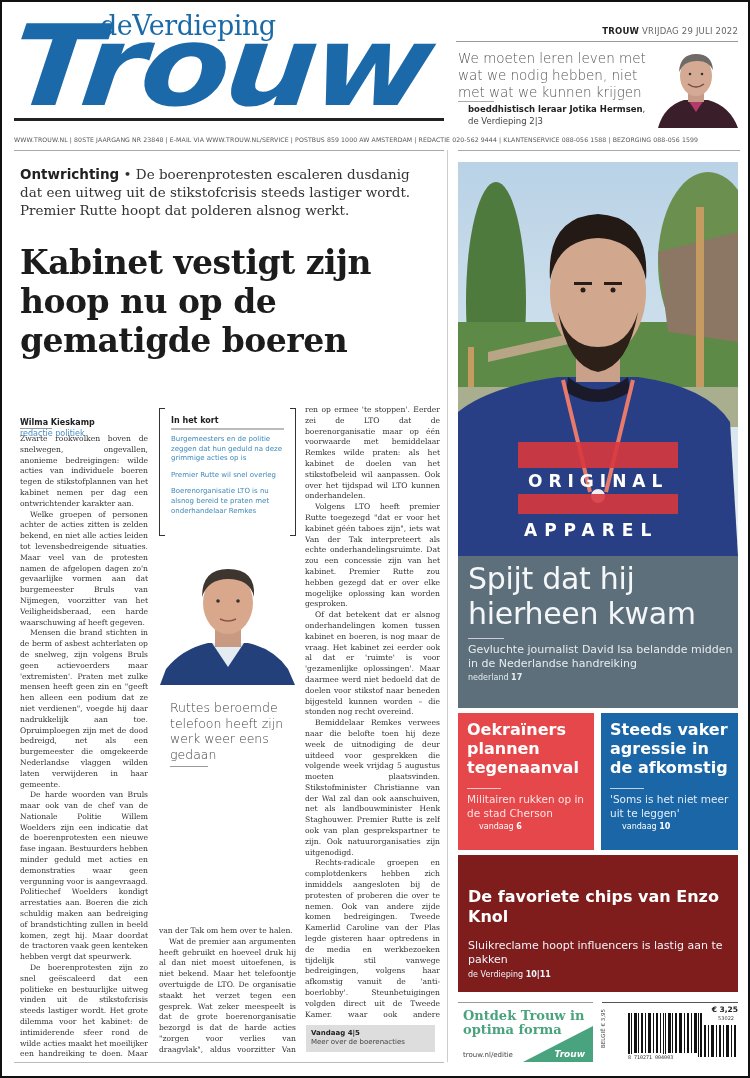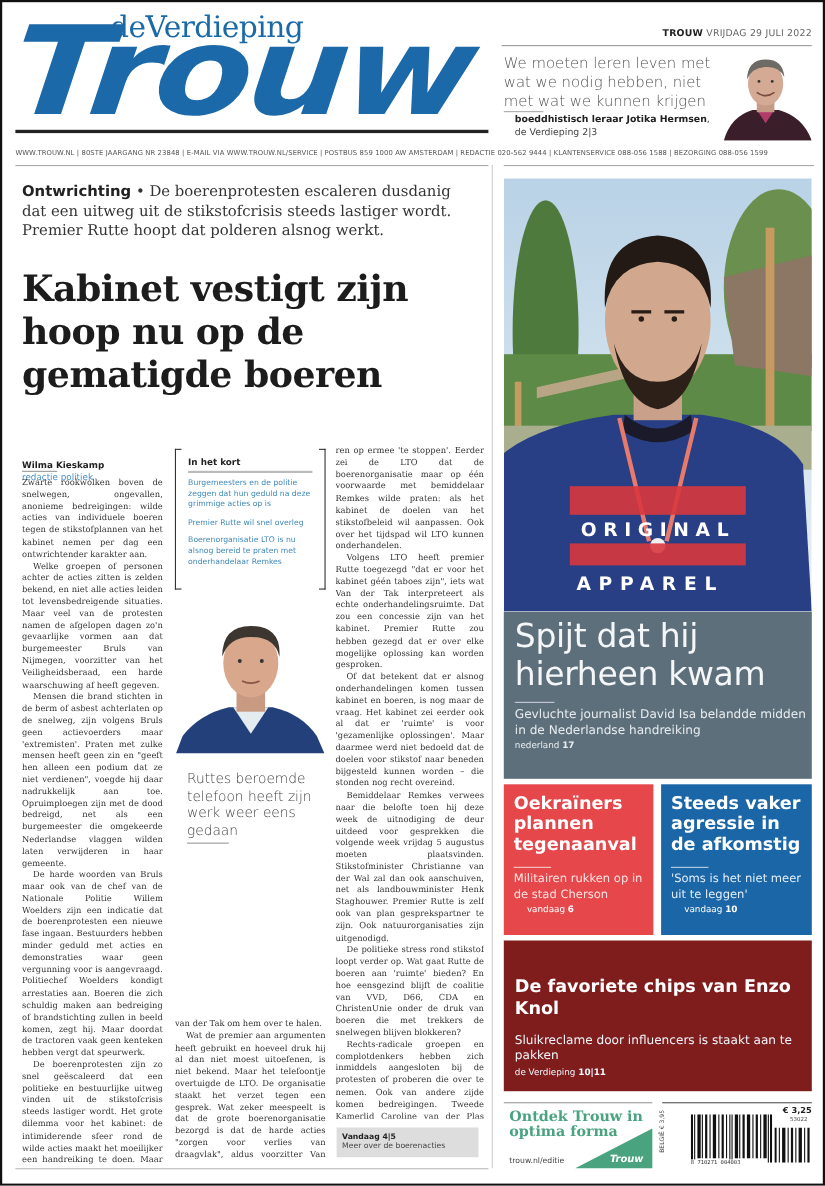--- a/index.html
+++ b/index.html
@@ -189,21 +189,20 @@
 <div class="bodycol col2b">
   <p class="first">van der Tak om hem over te halen.</p>
   <p>Wat de premier aan argumenten heeft gebruikt en hoeveel druk hij al dan niet moest uitoefenen, is niet bekend. Maar het telefoontje overtuigde de LTO. De organisatie staakt het verzet tegen een gesprek. Wat zeker meespeelt is dat de grote boerenorganisatie bezorgd is dat de harde acties "zorgen voor verlies van draagvlak", aldus voorzitter Van der Tak. Veroordelen wil hij de buitenwettelijke acties nog steeds niet, wel roept hij boe-</p>
 </div>
 
 <div class="bodycol col3">
   <p class="first">ren op ermee 'te stoppen'. Eerder zei de LTO dat de boerenorganisatie maar op één voorwaarde met bemiddelaar Remkes wilde praten: als het kabinet de doelen van het stikstofbeleid wil aanpassen. Ook over het tijdspad wil LTO kunnen onderhandelen.</p>
   <p>Volgens LTO heeft premier Rutte toegezegd "dat er voor het kabinet géén taboes zijn", iets wat Van der Tak interpreteert als echte onderhandelingsruimte. Dat zou een concessie zijn van het kabinet. Premier Rutte zou hebben gezegd dat er over elke mogelijke oplossing kan worden gesproken.</p>
   <p>Of dat betekent dat er alsnog onderhandelingen komen tussen kabinet en boeren, is nog maar de vraag. Het kabinet zei eerder ook al dat er 'ruimte' is voor 'gezamenlijke oplossingen'. Maar daarmee werd niet bedoeld dat de doelen voor stikstof naar beneden bijgesteld kunnen worden – die stonden nog recht overeind.</p>
   <p>Bemiddelaar Remkes verwees naar die belofte toen hij deze week de uitnodiging de deur uitdeed voor gesprekken die volgende week vrijdag 5 augustus moeten plaatsvinden. Stikstofminister Christianne van der Wal zal dan ook aanschuiven, net als landbouwminister Henk Staghouwer. Premier Rutte is zelf ook van plan gesprekspartner te zijn. Ook natuurorganisaties zijn uitgenodigd.</p>
-  <p>De politieke stress rond stikstof loopt verder op. Wat gaat Rutte de boeren aan 'ruimte' bieden? En hoe eensgezind blijft de coalitie van VVD, D66, CDA en ChristenUnie onder de druk van boeren die met trekkers de snelwegen blijven blokkeren?</p>
   <p>Rechts-radicale groepen en complotdenkers hebben zich inmiddels aangesloten bij de protesten of proberen die over te nemen. Ook van andere zijde komen bedreigingen. Tweede Kamerlid Caroline van der Plas legde gisteren haar optredens in de media en werkbezoeken tijdelijk stil vanwege bedreigingen, volgens haar afkomstig vanuit de 'anti-boerlobby'. Steunbetuigingen volgden direct uit de Tweede Kamer, waar ook andere Kamerleden worden bedreigd vanwege hun standpunt over stikstof.</p>
 </div>
 
 <div class="vandaag-box">
   <b>Vandaag 4|5</b>
   <span>Meer over de boerenacties</span>
 </div>
 <div class="bottom-rule-l"></div>
 
 <div class="refugee-photo">
@@ -262,21 +261,21 @@
 
 <div class="tease blue">
   <div class="tease-title">Steeds vaker agressie in de afkomstig</div>
   <div class="tease-rule"></div>
   <div class="tease-sub">'Soms is het niet meer uit te leggen'</div>
   <div class="ref"><span>vandaag</span> <b>10</b></div>
 </div>
 
 <div class="chips">
   <div class="chips-title">De favoriete chips van Enzo Knol</div>
-  <div class="chips-sub">Sluikreclame door influencers is staakt aan te pakken</div>
+  <div class="chips-sub">Sluikreclame hoopt influencers is lastig aan te pakken</div>
   <div class="chips-ref"><span>de Verdieping</span> <b>10|11</b></div>
 </div>
 
 <div class="promo">
   <div class="promo-title">Ontdek Trouw in optima forma</div>
   <div class="promo-tri"></div>
   <div class="promo-logo">Trouw</div>
   <div class="promo-url">trouw.nl/editie</div>
 </div>
 

